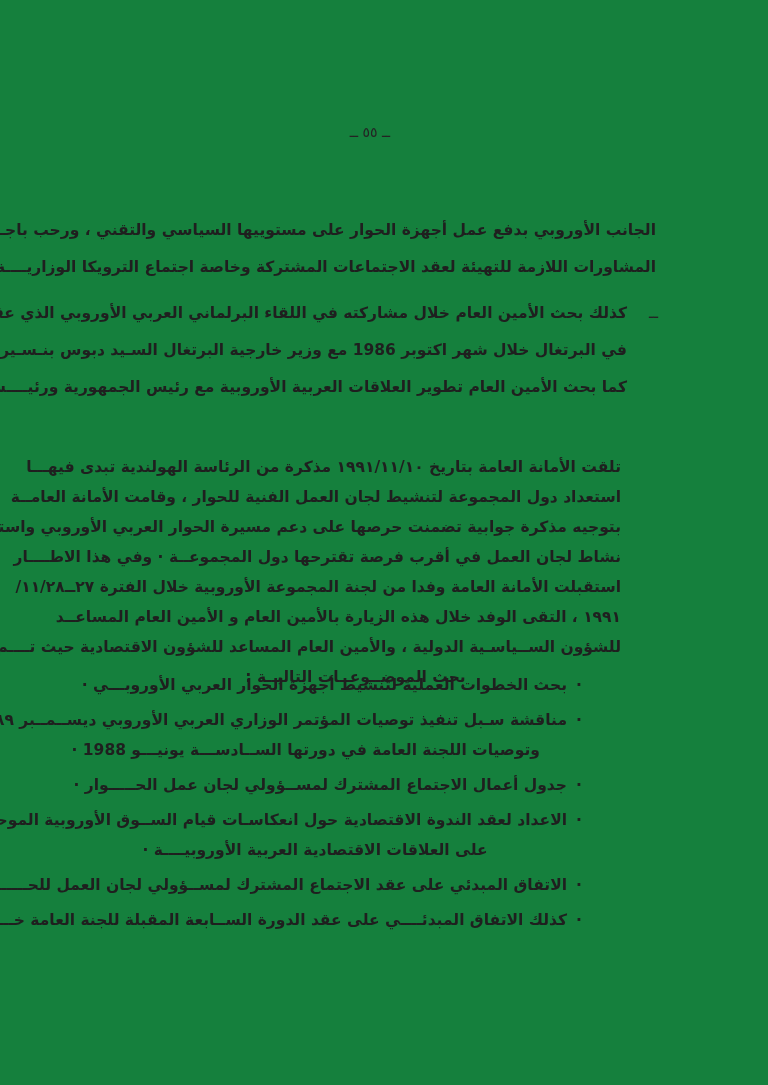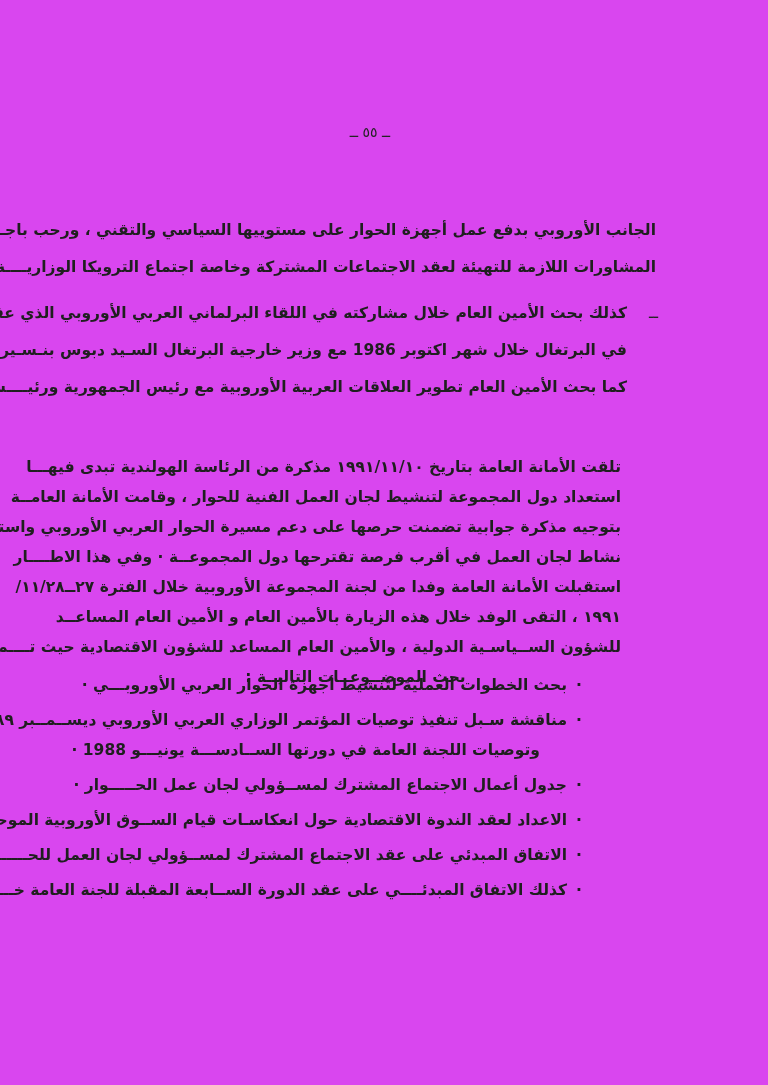--- a/index.html
+++ b/index.html
@@ -1,20 +1,20 @@
 <!DOCTYPE html>
 <html lang="ar" dir="rtl"><head>
 <meta charset="utf-8">
 <style>
   html,body{margin:0;padding:0;background:#e9e9e9;}
   .page{
     position:relative;
     width:768px;height:1085px;
     margin:0 auto;
-    background:#d946ef;
+    background:#15803d;
     color:#1f1f1f;
     font-family:"DejaVu Sans",sans-serif;
     font-size:15.5px;
     direction:rtl;
     overflow:hidden;
   }
   .line{white-space:nowrap;text-align:center;font-weight:bold;}
   .pagenum{
     position:absolute;top:124px;left:0;right:0;
     text-align:center;
@@ -105,20 +105,21 @@
       <span class="bdot">·</span>
       <div class="blines">
         <div class="line">جدول أعمال الاجتماع المشترك لمســؤولي لجان عمل الحـــــوار ·</div>
       </div>
     </div>
 
     <div class="bullet">
       <span class="bdot">·</span>
       <div class="blines">
         <div class="line">الاعداد لعقد الندوة الاقتصادية حول انعكاسـات قيام الســوق الأوروبية الموحدة</div>
+        <div class="line">على العلاقات الاقتصادية العربية الأوروبيــــة ·</div>
       </div>
     </div>
 
     <div class="bullet">
       <span class="bdot">·</span>
       <div class="blines">
         <div class="line">الاتفاق المبدئي على عقد الاجتماع المشترك لمســؤولي لجان العمل للحــــــوار</div>
       </div>
     </div>
 

